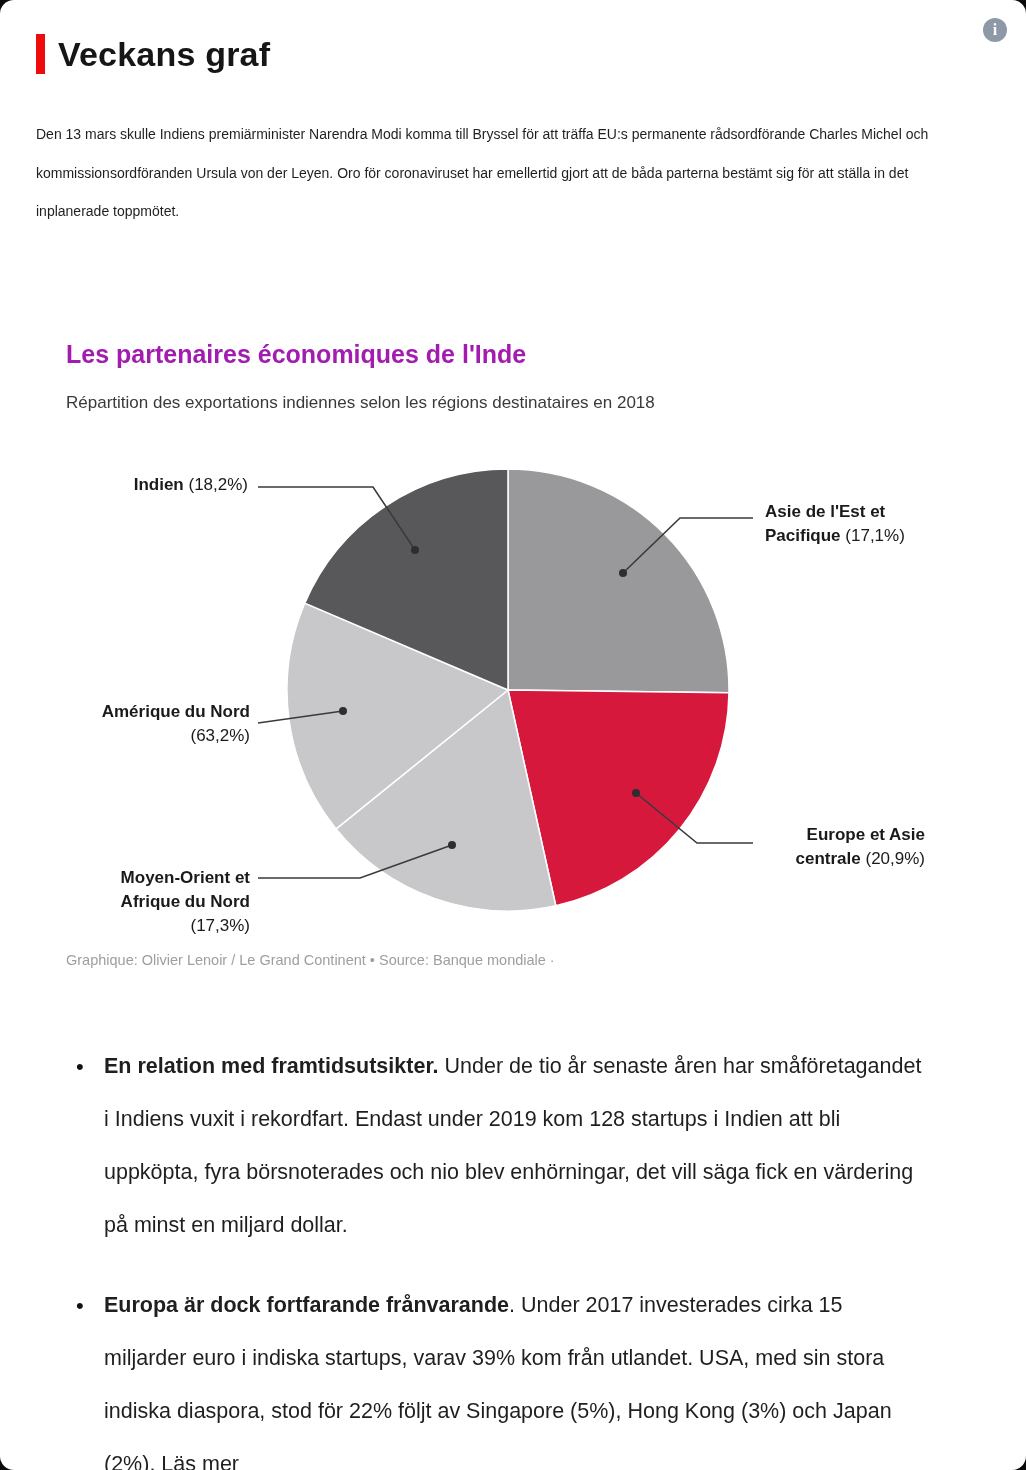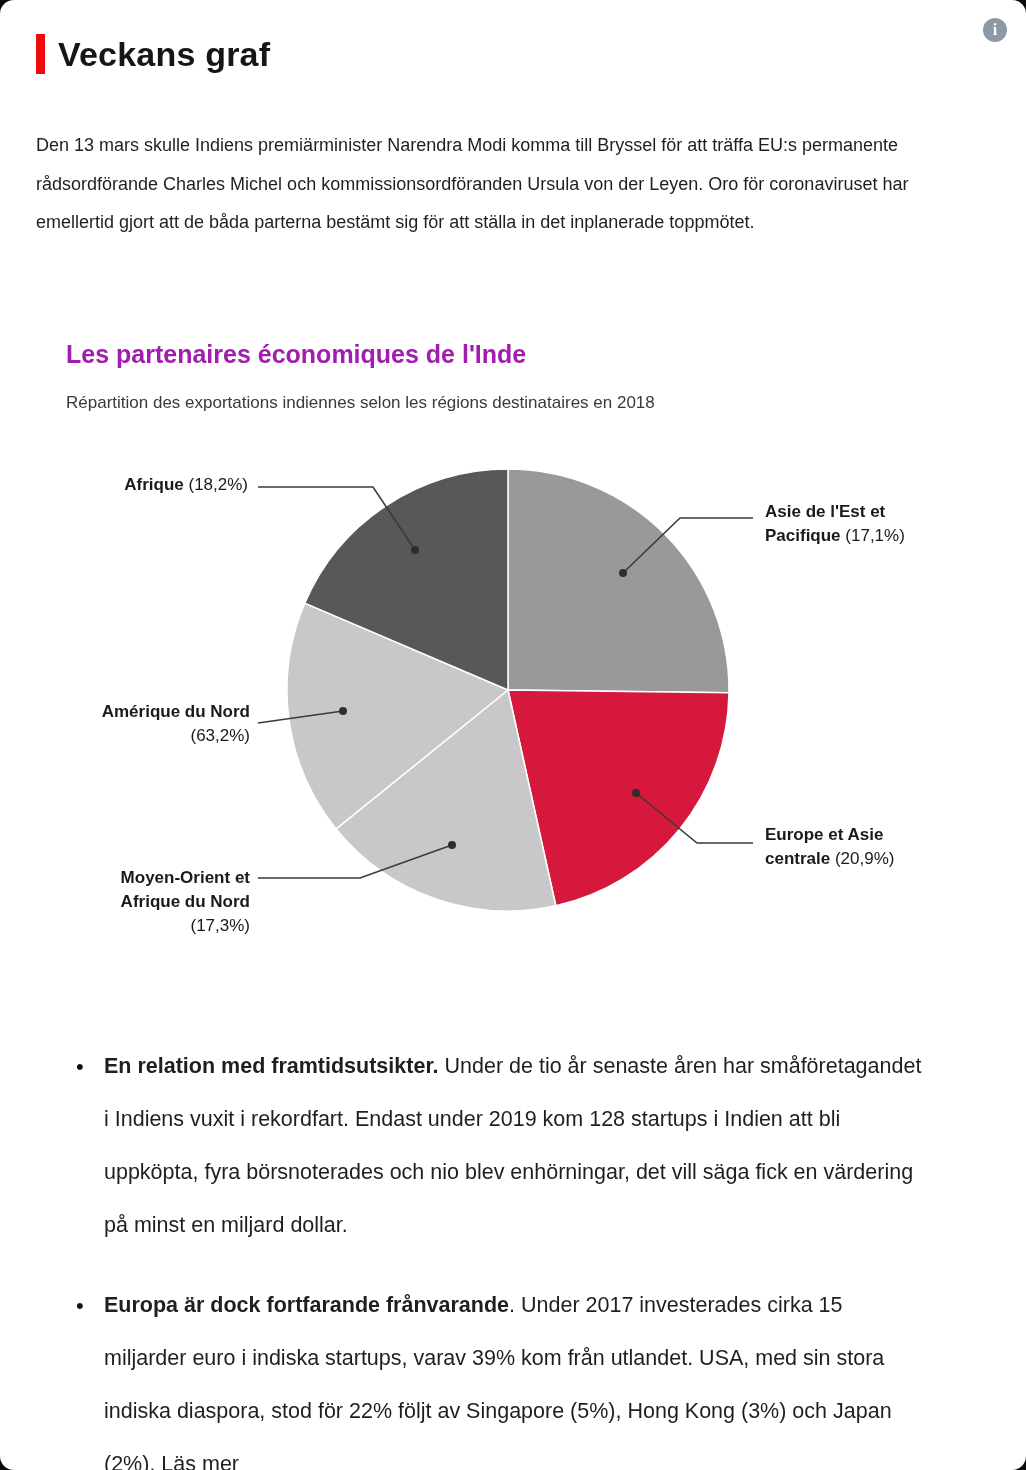--- a/index.html
+++ b/index.html
@@ -8,21 +8,21 @@
 
   
   .info-btn{position:absolute;top:18px;right:19px;width:24px;height:24px;border-radius:50%;
     background:#8e99a8;color:#fff;font-weight:bold;font-size:16px;line-height:24px;text-align:center;
     font-family:"Liberation Serif", serif;cursor:pointer;border:none;padding:0;}
   .header{position:absolute;left:36px;top:34px;display:flex;align-items:center;}
   .accent-bar{width:9px;height:40px;background:#ee0b0b;margin-right:13px;}
   .page-title{font-size:34px;font-weight:bold;color:#161616;margin:0;letter-spacing:.2px;}
 
   
-  .intro{position:absolute;left:36px;top:108px;width:922px;font-size:18px;line-height:38.5px;color:#1f1f1f;}
+  .intro{position:absolute;left:36px;top:101px;width:922px;font-size:14px;line-height:38.5px;color:#1f1f1f;}
 
   
   .chart-title{position:absolute;left:66px;top:340px;font-size:25px;font-weight:bold;color:#a21caf;margin:0;}
   .chart-subtitle{position:absolute;left:66px;top:393px;font-size:17px;color:#3a3a3a;}
 
   .chart-canvas{position:absolute;left:0;top:455px;width:1026px;height:505px;}
   .chart-canvas svg{position:absolute;left:0;top:0;}
   .pie-label{position:absolute;font-size:17px;line-height:24px;color:#1a1a1a;font-weight:bold;}
   .pie-label .pct{font-weight:normal;}
   .pl-right{text-align:right;}
@@ -74,45 +74,46 @@
       <g fill="#2e2e2e">
         <circle cx="415" cy="95" r="4"></circle>
         <circle cx="623" cy="118" r="4"></circle>
         <circle cx="343" cy="256" r="4"></circle>
         <circle cx="452" cy="390" r="4"></circle>
         <circle cx="636" cy="338" r="4"></circle>
       </g>
     </svg>
 
     <div class="pie-label pl-right" style="right:778px;top:18px;white-space:nowrap;">
-      <span>Afrique</span>
+      <span>Indien</span>
       <span class="pct">(18,2%)</span>
     </div>
 
     <div class="pie-label" style="left:765px;top:45px;width:170px;">
       <span>Asie de l'Est et Pacifique</span>
       <span class="pct">(17,1%)</span>
     </div>
 
     <div class="pie-label pl-right" style="right:776px;top:245px;width:178px;">
       <span>Amérique du Nord</span>
       <span class="pct">(63,2%)</span>
     </div>
 
     <div class="pie-label pl-right" style="right:776px;top:411px;width:150px;">
       <span>Moyen-Orient et Afrique du Nord</span>
       <span class="pct">(17,3%)</span>
     </div>
 
-    <div class="pie-label" style="left:765px;top:368px;width:160px;">
+    <div class="pie-label" style="left:765px;top:368px;width:160px;text-align:right;">
       <span>Europe et Asie centrale</span>
       <span class="pct">(20,9%)</span>
     </div>
   </div>
 
+  <div class="attribution">Graphique: Olivier Lenoir / Le Grand Continent • Source: Banque mondiale ·</div>
 
   <ul class="bullets">
     <li>
       <span class="lead">En relation med framtidsutsikter.</span><span> Under de tio år senaste åren har småföretagandet i Indiens vuxit i rekordfart. Endast under 2019 kom 128 startups i Indien att bli uppköpta, fyra börsnoterades och nio blev enhörningar, det vill säga fick en värdering på minst en miljard dollar.</span>
     </li>
     <li>
       <span class="lead">Europa är dock fortfarande frånvarande</span><span>. Under 2017 investerades cirka 15 miljarder euro i indiska startups, varav 39% kom från utlandet. USA, med sin stora indiska diaspora, stod för 22% följt av Singapore (5%), Hong Kong (3%) och Japan (2%). </span><a class="read-more">Läs mer</a>
     </li>
   </ul>
 

